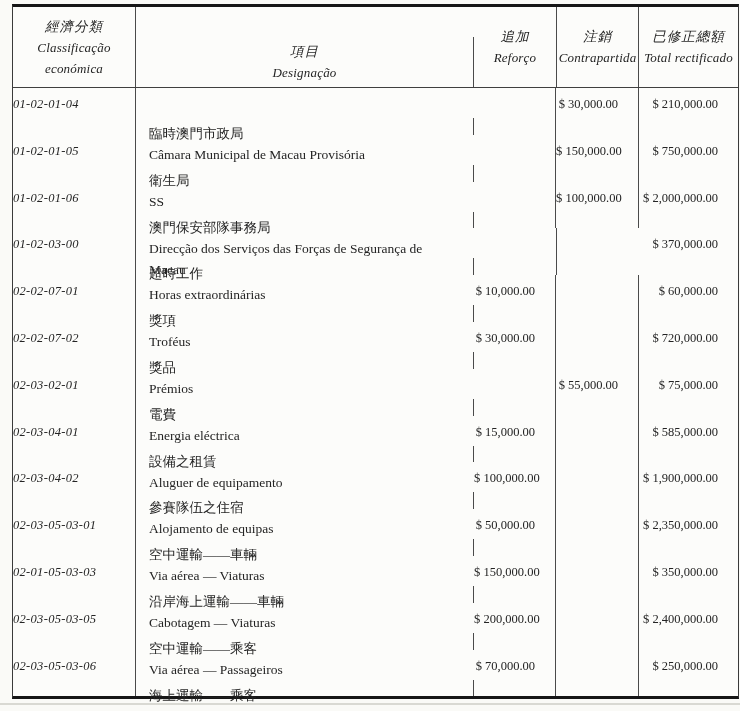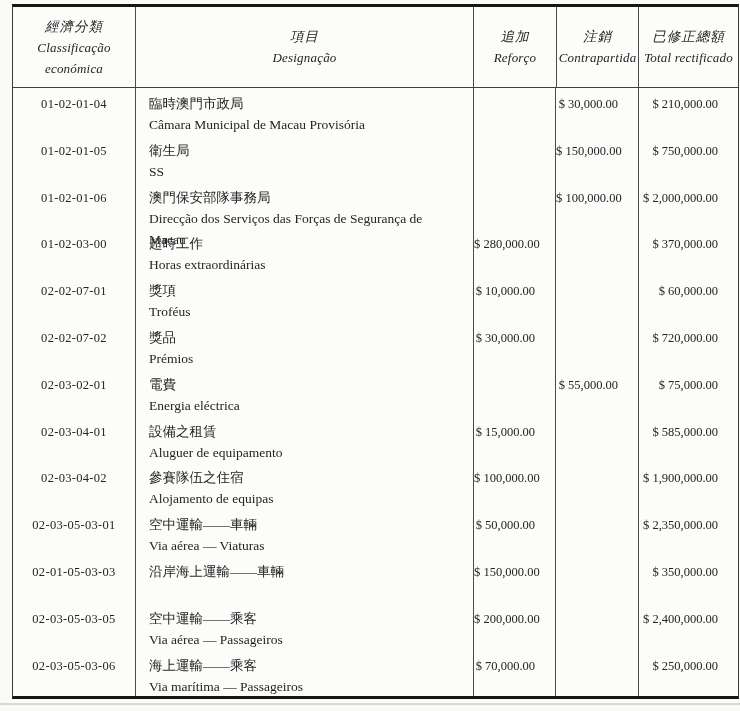--- a/index.html
+++ b/index.html
@@ -45,40 +45,40 @@
     line-height: 21px;
     font-size: 13.5px;
     padding: 2px 1px;
   }
   .hcell:last-child { border-right: none; }
   .hcell .zh { font-size: 13.5px; letter-spacing: 1px; }
   .hcell .pt { font-size: 13px; letter-spacing: 0.2px; }
 
   
   .c1 { width: 123px; }
-  .c2 { width: 338px; }
+  .c2 { width: 338px; margin-top: 30px; }
   .c3 { width: 82px; }
   .c4 { width: 83px; }
   .c5 { width: 99px; flex: 1; }
 
   
   .row {
     display: flex;
     height: 46.8px;
     align-items: stretch;
   }
   .cell {
     box-sizing: border-box;
     border-right: 1px solid #4a4a4a;
     padding-top: 6px;
     line-height: 20px;
     font-size: 12.5px;
   }
   .cell:last-child { border-right: none; }
-  .cell.code { text-align: center; letter-spacing: 0.3px; }
+  .cell.code { letter-spacing: 0.3px; font-style: italic; }
   .cell.des { padding-left: 13px; padding-right: 16px; }
   .cell.des .zh { font-size: 13.5px; line-height: 20px; }
   .cell.des .pt { font-size: 13.5px; line-height: 21px; }
   .cell.amt { text-align: right; padding-right: 20px; white-space: nowrap; }
 </style>
 </head>
 <body>
 
 <div class="page">
   <div class="table-wrap">
@@ -136,21 +136,20 @@
           <div class="cell amt c3"></div>
           <div class="cell amt c4">$ 100,000.00</div>
           <div class="cell amt c5">$ 2,000,000.00</div>
         </div>
         <div class="row">
           <div class="cell code c1">01-02-03-00</div>
           <div class="cell des c2">
             <div class="zh">超時工作</div>
             <div class="pt">Horas extraordinárias</div>
           </div>
-          <div class="cell amt c3">$ 280,000.00</div>
           <div class="cell amt c4"></div>
           <div class="cell amt c5">$ 370,000.00</div>
         </div>
         <div class="row">
           <div class="cell code c1">02-02-07-01</div>
           <div class="cell des c2">
             <div class="zh">獎項</div>
             <div class="pt">Troféus</div>
           </div>
           <div class="cell amt c3">$ 10,000.00</div>
@@ -204,20 +203,21 @@
             <div class="pt">Via aérea — Viaturas</div>
           </div>
           <div class="cell amt c3">$ 50,000.00</div>
           <div class="cell amt c4"></div>
           <div class="cell amt c5">$ 2,350,000.00</div>
         </div>
         <div class="row">
           <div class="cell code c1">02-01-05-03-03</div>
           <div class="cell des c2">
             <div class="zh">沿岸海上運輸——車輛</div>
+            <div class="pt">Cabotagem — Viaturas</div>
           </div>
           <div class="cell amt c3">$ 150,000.00</div>
           <div class="cell amt c4"></div>
           <div class="cell amt c5">$ 350,000.00</div>
         </div>
         <div class="row">
           <div class="cell code c1">02-03-05-03-05</div>
           <div class="cell des c2">
             <div class="zh">空中運輸——乘客</div>
             <div class="pt">Via aérea — Passageiros</div>

